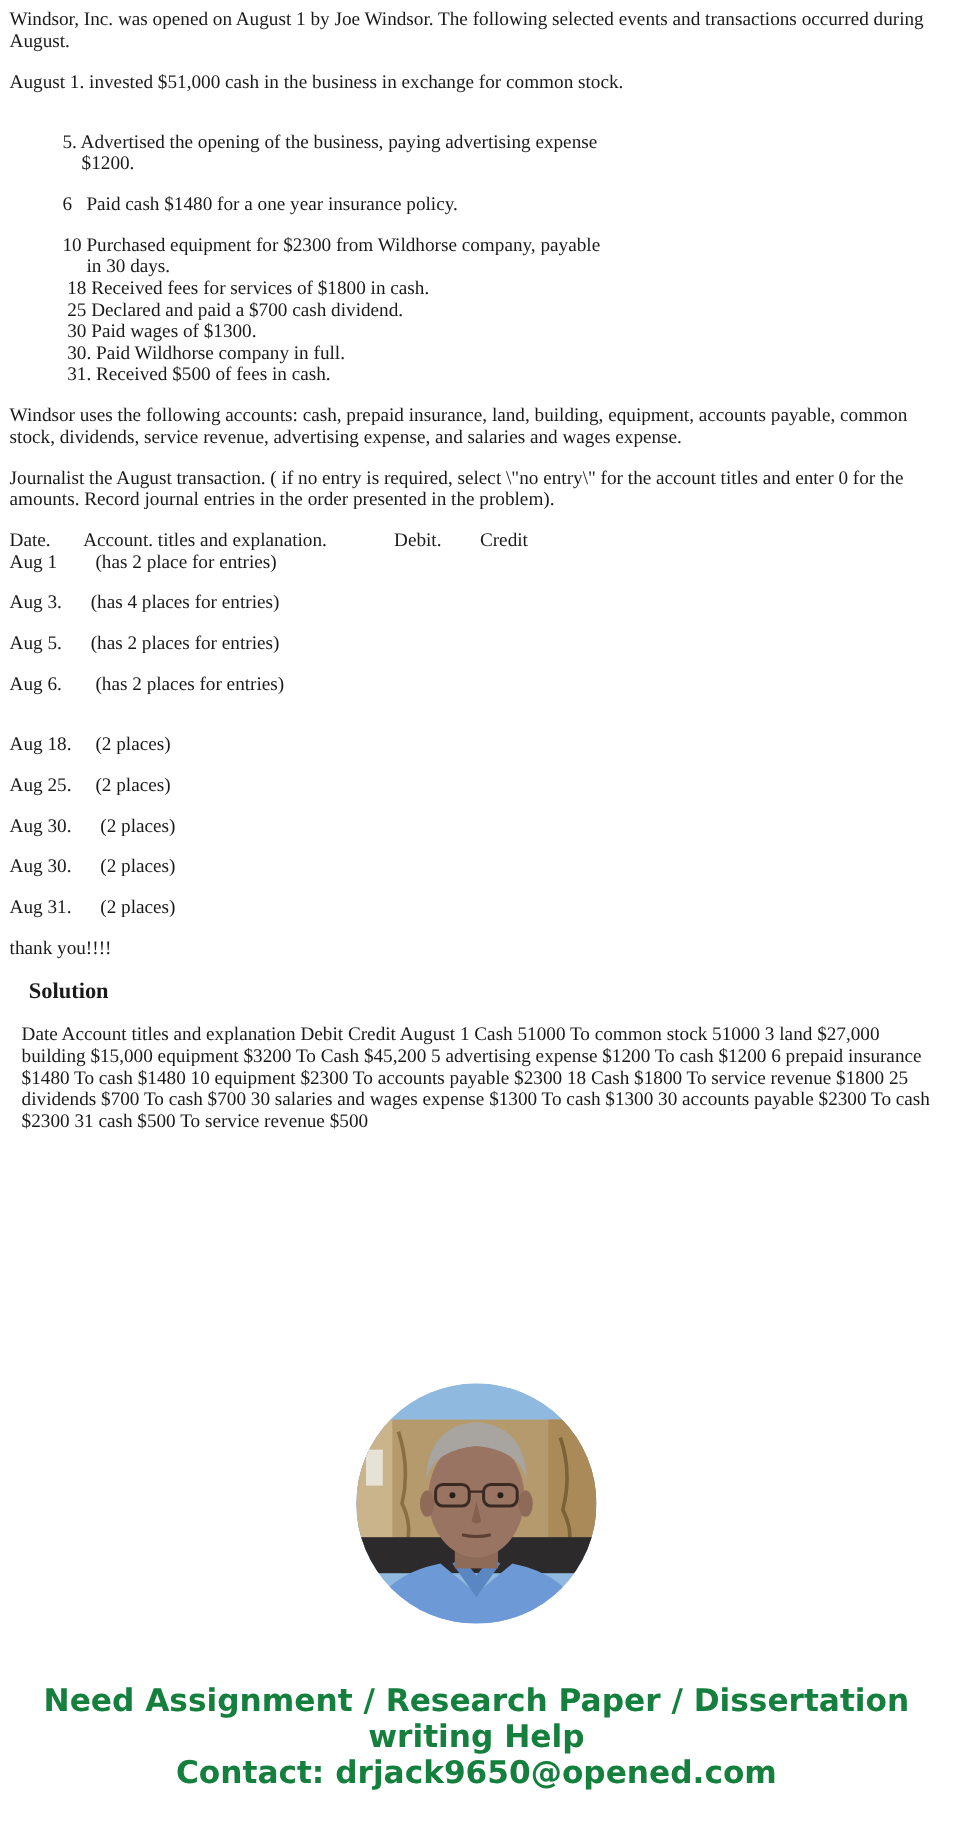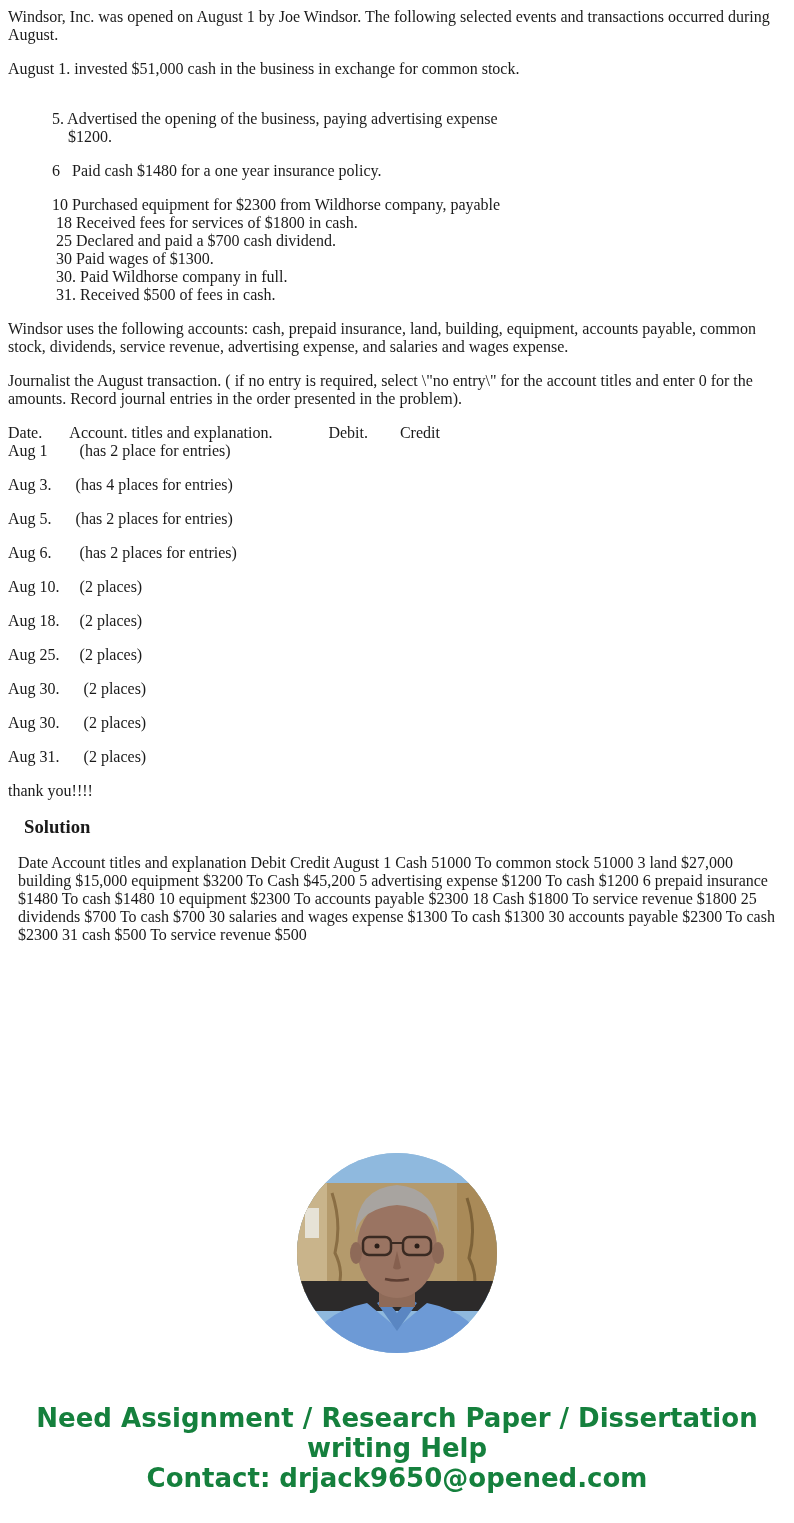--- a/index.html
+++ b/index.html
@@ -101,20 +101,21 @@
       <span class="line">           5. Advertised the opening of the business, paying advertising expense</span>
       <span class="line">               $1200.</span>
     </div>
     <span class="gap"></span>
     <div>
       <span class="line">           6   Paid cash $1480 for a one year insurance policy.</span>
     </div>
     <span class="gap"></span>
     <div>
       <span class="line">           10 Purchased equipment for $2300 from Wildhorse company, payable</span>
+      <span class="line">                in 30 days.</span>
       <span class="line">            18 Received fees for services of $1800 in cash.</span>
       <span class="line">            25 Declared and paid a $700 cash dividend.</span>
       <span class="line">            30 Paid wages of $1300.</span>
       <span class="line">            30. Paid Wildhorse company in full.</span>
       <span class="line">            31. Received $500 of fees in cash.</span>
     </div>
   </div>
 
   <p>Windsor uses the following accounts: cash, prepaid insurance, land, building, equipment, accounts payable, common stock, dividends, service revenue, advertising expense, and salaries and wages expense.</p>
 
@@ -123,21 +124,20 @@
   <div class="journal">
     <span class="line journal-header">Date.       Account. titles and explanation.              Debit.        Credit</span>
     <span class="line">Aug 1        (has 2 place for entries)</span>
     <span class="gap"></span>
     <span class="line">Aug 3.      (has 4 places for entries)</span>
     <span class="gap"></span>
     <span class="line">Aug 5.      (has 2 places for entries)</span>
     <span class="gap"></span>
     <span class="line">Aug 6.       (has 2 places for entries)</span>
     <span class="gap"></span>
-    <span class="line">Aug 10.     (2 places)</span>
     <span class="gap"></span>
     <span class="line">Aug 18.     (2 places)</span>
     <span class="gap"></span>
     <span class="line">Aug 25.     (2 places)</span>
     <span class="gap"></span>
     <span class="line">Aug 30.      (2 places)</span>
     <span class="gap"></span>
     <span class="line">Aug 30.      (2 places)</span>
     <span class="gap"></span>
     <span class="line">Aug 31.      (2 places)</span>

